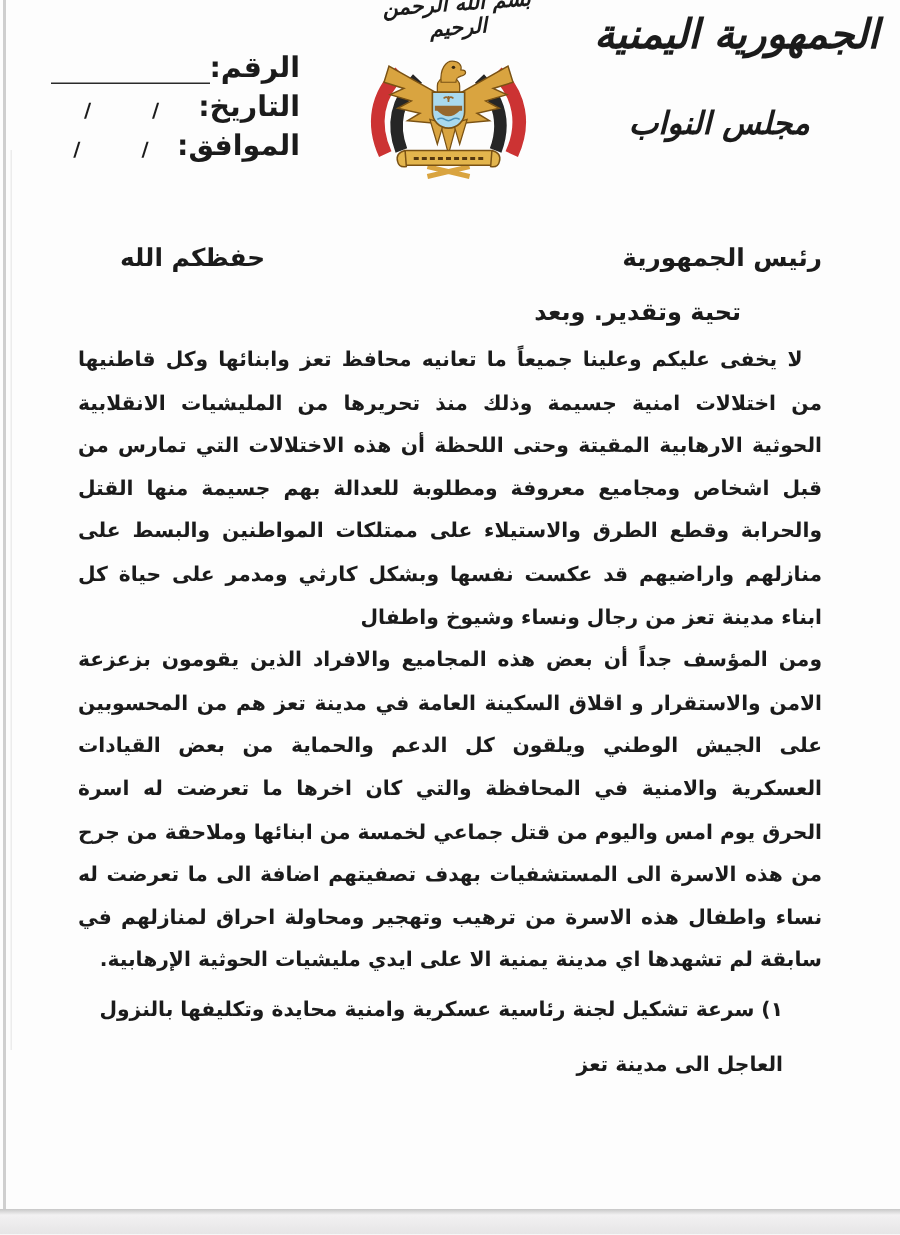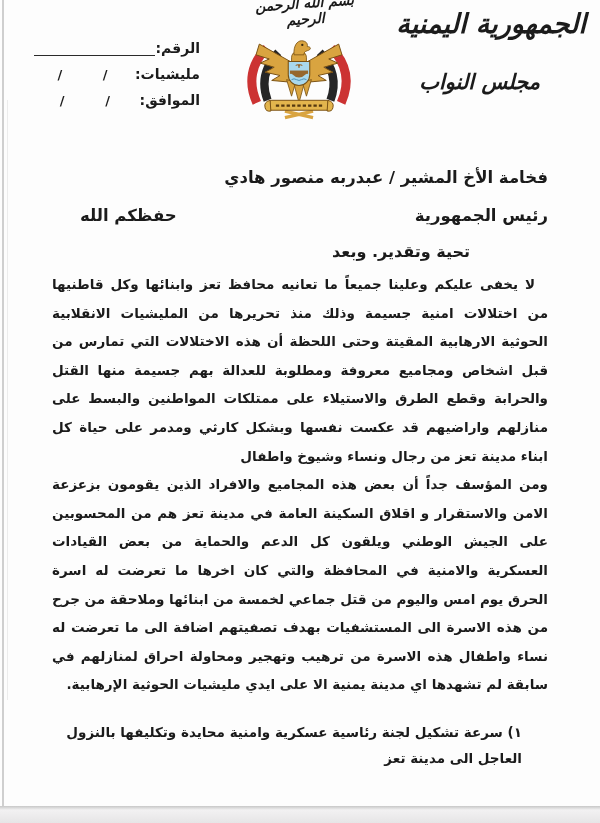--- a/index.html
+++ b/index.html
@@ -13,56 +13,56 @@
   .scan-edge-left2{position:absolute;left:7px;top:100px;width:1px;height:600px;background:#ececec;}
   .scan-bottom{position:absolute;left:0;right:0;bottom:0;height:17px;
     background:linear-gradient(to bottom,#c7c7c7 0px,#f2f1f2 4px,#e6e5e6 100%);}
   
   .bismillah{position:absolute;top:-5px;left:240px;width:130px;font-size:14px;font-weight:bold;
     font-style:italic;transform:rotate(-4deg);text-align:center;direction:rtl;}
   .country-name{position:absolute;top:8px;right:14px;font-size:27px;font-weight:bold;font-style:italic;direction:rtl;}
   .council-name{position:absolute;top:70px;right:60px;font-size:21px;font-weight:bold;font-style:italic;direction:rtl;text-align:right;}
   .ref-fields{position:absolute;top:30px;left:30px;width:170px;direction:rtl;}
   .ref-row{display:flex;align-items:flex-end;height:26px;direction:rtl;}
-  .ref-label{font-size:14px;font-weight:bold;white-space:nowrap;}
+  .ref-label{font-size:19px;font-weight:bold;white-space:nowrap;}
   .ref-value{flex:1;font-size:13px;font-weight:bold;text-align:center;white-space:pre;direction:ltr;}
   .ref-line{flex:1;border-bottom:1.5px solid #2a2a2a;height:15px;margin-left:4px;}
   
   .emblem{position:absolute;left:237px;top:30px;}
   
   .flow{position:absolute;top:160px;left:52px;right:52px;direction:rtl;}
   .sal1{font-size:16.5px;font-weight:bold;line-height:24px;margin:6px 0 14px;text-align:right;}
   .sal2{position:relative;font-size:16.5px;font-weight:bold;line-height:24px;margin-bottom:12px;text-align:right;}
   .sal2 .title{display:inline-block;}
   .sal2 .blessing{position:absolute;left:28px;top:0;}
   .sal3{font-size:16px;font-weight:bold;line-height:24px;margin-bottom:6px;padding-left:0;text-align:right;padding-right:0;}
-  .sal3 span{margin-right:78px;display:inline-block;text-align:center;}
+  .sal3 span{margin-right:54px;display:inline-block;text-align:center;}
   .para{font-size:13.5px;font-weight:bold;line-height:28.6px;text-align:justify;margin:0;}
   .para.indent{text-indent:13px;}
-  .list-line{font-size:13.5px;font-weight:bold;line-height:26px;padding-right:26px;text-align:right;margin-top:20px;}
+  .list-line{font-size:13.5px;font-weight:bold;line-height:37px;padding-right:26px;text-align:right;}
 </style>
 </head>
 <body>
 
 <div class="scan-edge-left"></div>
 <div class="scan-edge-left2"></div>
 <div class="scan-bottom"></div>
 
 <div class="bismillah">بسم الله الرحمن الرحيم</div>
 
 <div class="country-name">الجمهورية اليمنية</div>
 <div class="council-name">مجلس النواب</div>
 
 <div class="ref-fields">
   <div class="ref-row">
     <span class="ref-label">الرقم:</span>
     <span class="ref-line"></span>
   </div>
   <div class="ref-row">
-    <span class="ref-label">مليشيات:</span>
+    <span class="ref-label">التاريخ:</span>
     <span class="ref-value">/         /</span>
   </div>
   <div class="ref-row">
     <span class="ref-label">الموافق:</span>
     <span class="ref-value">/         /</span>
   </div>
 </div>
 
 <div class="emblem">
   <svg width="124" height="91" viewBox="0 0 150 110">
@@ -99,21 +99,20 @@
     <g>
       <path d="M40,85 h70 v12 h-70 z" fill="#e3b54d" stroke="#7a5214" stroke-width="1.2"></path>
       <path d="M40,85 q-8,2 -6,9 q1,5 7,4 l-1,-13" fill="#e3b54d" stroke="#7a5214" stroke-width="1.2"></path>
       <path d="M110,85 q8,2 6,9 q-1,5 -7,4 l1,-13" fill="#e3b54d" stroke="#7a5214" stroke-width="1.2"></path>
       <line x1="47" y1="91.5" x2="103" y2="91.5" stroke="#55380f" stroke-width="2.6" stroke-dasharray="4 2.5"></line>
     </g>
   </svg>
 </div>
 
 <div class="flow">
-  <div class="sal1">فخامة الأخ المشير / عبدربه منصور هادي</div>
   <div class="sal2">
     <span class="title">رئيس الجمهورية</span>
     <span class="blessing">حفظكم الله</span>
   </div>
   <div class="sal3">
     <span>تحية وتقدير. وبعد</span>
   </div>
 
   <p class="para indent">لا يخفى عليكم وعلينا جميعاً ما تعانيه محافظ تعز وابنائها وكل قاطنيها من اختلالات امنية جسيمة وذلك منذ تحريرها من المليشيات الانقلابية الحوثية الارهابية المقيتة وحتى اللحظة أن هذه الاختلالات التي تمارس من قبل اشخاص ومجاميع معروفة ومطلوبة للعدالة بهم جسيمة منها القتل والحرابة وقطع الطرق والاستيلاء على ممتلكات المواطنين والبسط على منازلهم واراضيهم قد عكست نفسها وبشكل كارثي ومدمر على حياة كل ابناء مدينة تعز من رجال ونساء وشيوخ واطفال</p>
   <p class="para">ومن المؤسف جداً أن بعض هذه المجاميع والافراد الذين يقومون بزعزعة الامن والاستقرار و اقلاق السكينة العامة في مدينة تعز هم من المحسوبين على الجيش الوطني ويلقون كل الدعم والحماية من بعض القيادات العسكرية والامنية في المحافظة والتي كان اخرها ما تعرضت له اسرة الحرق يوم امس واليوم من قتل جماعي لخمسة من ابنائها وملاحقة من جرح من هذه الاسرة الى المستشفيات بهدف تصفيتهم اضافة الى ما تعرضت له نساء واطفال هذه الاسرة من ترهيب وتهجير ومحاولة احراق لمنازلهم في سابقة لم تشهدها اي مدينة يمنية الا على ايدي مليشيات الحوثية الإرهابية.</p>

